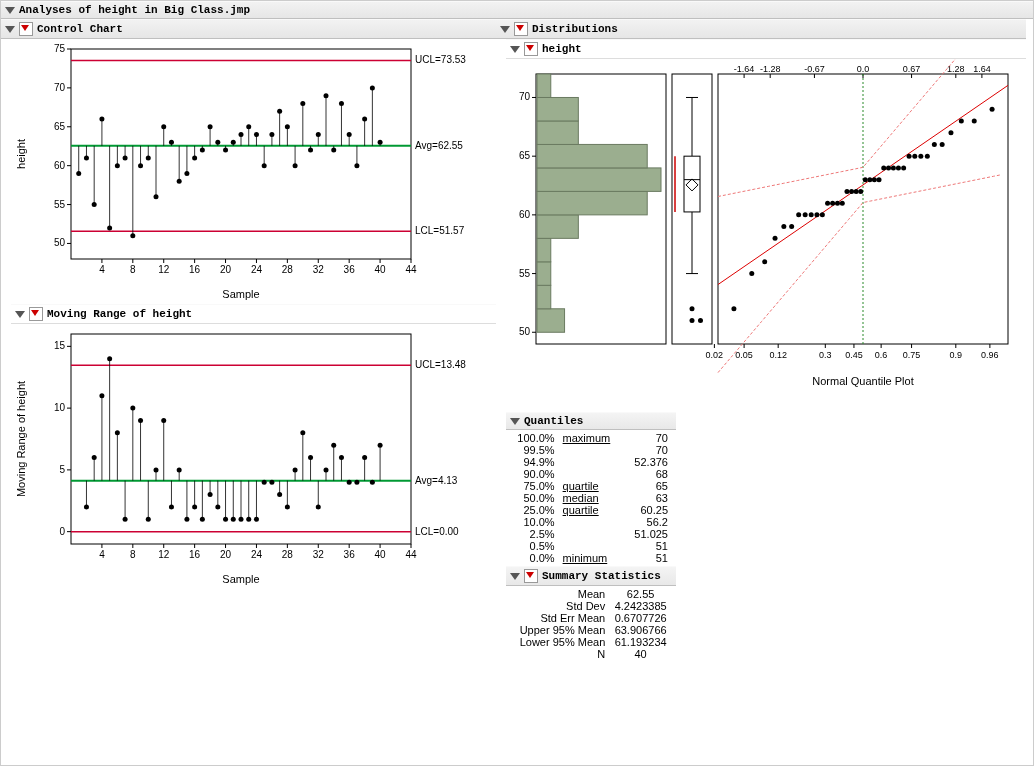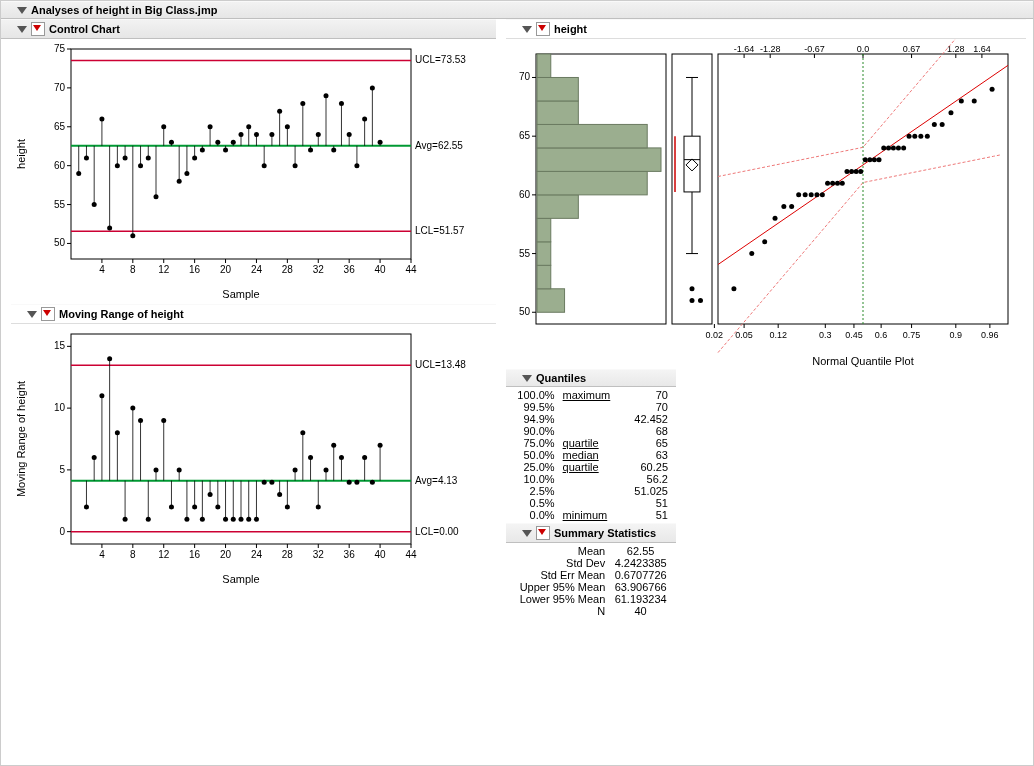--- a/index.html
+++ b/index.html
@@ -1,17 +1,17 @@
 <!DOCTYPE html>
 <html><head>
 <meta charset="utf-8">
 <style>
   body { font-family: "Segoe UI", Tahoma, Arial, sans-serif; font-size: 11px; color: #000; background: #fff; margin:0; padding:0; }
   .window { width:1034px; height:766px; border:1px solid #ccc; box-sizing:border-box; overflow:hidden; background:#fff;}
-  .panel-header { background: linear-gradient(#f2f2f2,#e6e6e6); border-bottom:1px solid #bfbfbf; border-top:1px solid #f9f9f9; padding:2px 16px; display:flex; align-items:center; gap:4px; font-weight:bold;}
+  .panel-header { background: linear-gradient(#f2f2f2,#e6e6e6); border-bottom:1px solid #bfbfbf; border-top:1px solid #f9f9f9; padding:2px 4px; display:flex; align-items:center; gap:4px; font-weight:bold;font-family:Liberation Mono, monospace;}
   .tri { display:inline-block; width:0; height:0; border-left:5px solid transparent; border-right:5px solid transparent; border-top:7px solid #555; cursor:pointer;}
   .redtri { display:inline-block; width:12px; height:12px; background:#fff; border:1px solid #999; position:relative; }
   .redtri::after { content:""; position:absolute; left:1px; top:2px; border-left:4px solid transparent; border-right:4px solid transparent; border-top:6px solid #c00; }
   .grid { display:flex; }
   .col { display:flex; flex-direction:column; }
   svg { display:block; }
   .tbl { padding:2px 8px; font-size:11px;}
   .tbl-row { display:flex; justify-content:flex-start; gap:8px; }
   .tbl-row > span:nth-child(1){ width:50px; text-align:right;}
   .tbl-row > span:nth-child(2){ width:60px; text-align:left;text-decoration:underline;}
@@ -287,20 +287,25 @@
             <circle cx="361.3636363636364" cy="158.23529411764704" r="2.5" fill="#000"></circle>
             <line x1="369.09090909090907" y1="156.62941176470588" x2="369.09090909090907" y2="121.17647058823529" stroke="#000" stroke-width="0.8"></line>
             <circle cx="369.09090909090907" cy="121.17647058823529" r="2.5" fill="#000"></circle>
             <text x="230" y="259" text-anchor="middle" font-size="11">Sample</text>
             <text x="14" y="115" text-anchor="middle" font-size="11" transform="rotate(-90 14 115)">Moving Range of height</text>
           </svg>
       </div>
     </div>
 
     <div class="col" style="width:530px;">
+      <div class="panel-header">
+        <span class="tri"></span>
+        <span class="redtri"></span>
+        <span>Distributions</span>
+      </div>
 
       <div style="padding-left:10px;">
         <div class="panel-header" style="background:#fff; border-bottom:1px solid #ddd;">
           <span class="tri"></span>
           <span class="redtri"></span>
           <span>height</span>
         </div>
 
         <svg id="dist-chart" width="510" height="330">
             <rect x="30" y="15" width="130" height="270" fill="#fff" stroke="#000"></rect>
@@ -409,40 +414,40 @@
             <circle cx="428.35703468749637" cy="85.43478260869567" r="2.5" fill="#000"></circle>
             <circle cx="436.14247671064146" cy="85.43478260869567" r="2.5" fill="#000"></circle>
             <circle cx="444.9671225592608" cy="73.69565217391303" r="2.5" fill="#000"></circle>
             <circle cx="455.3326015175395" cy="61.95652173913043" r="2.5" fill="#000"></circle>
             <circle cx="468.22373950630674" cy="61.95652173913043" r="2.5" fill="#000"></circle>
             <circle cx="486.0836649175742" cy="50.217391304347835" r="2.5" fill="#000"></circle>
             <circle cx="519.5016976687333" cy="38.47826086956523" r="2.5" fill="#000"></circle>
             <text x="357" y="326" text-anchor="middle" font-size="11">Normal Quantile Plot</text>
           </svg>
 
-        <div style="width:170px;">
+        <div style="width:170px;margin-top:23px;">
           <div class="panel-header noblue" style="background:linear-gradient(#f4f4f4,#e8e8e8);">
             <span class="tri"></span>
             <span>Quantiles</span>
           </div>
           <div class="tbl" id="quantiles-table">
               <div class="tbl-row">
                 <span>100.0%</span>
                 <span>maximum</span>
                 <span>70</span>
               </div>
               <div class="tbl-row">
                 <span>99.5%</span>
                 <span></span>
                 <span>70</span>
               </div>
               <div class="tbl-row">
                 <span>94.9%</span>
                 <span></span>
-                <span>42.452</span>
+                <span>52.376</span>
               </div>
               <div class="tbl-row">
                 <span>90.0%</span>
                 <span></span>
                 <span>68</span>
               </div>
               <div class="tbl-row">
                 <span>75.0%</span>
                 <span>quartile</span>
                 <span>65</span>

